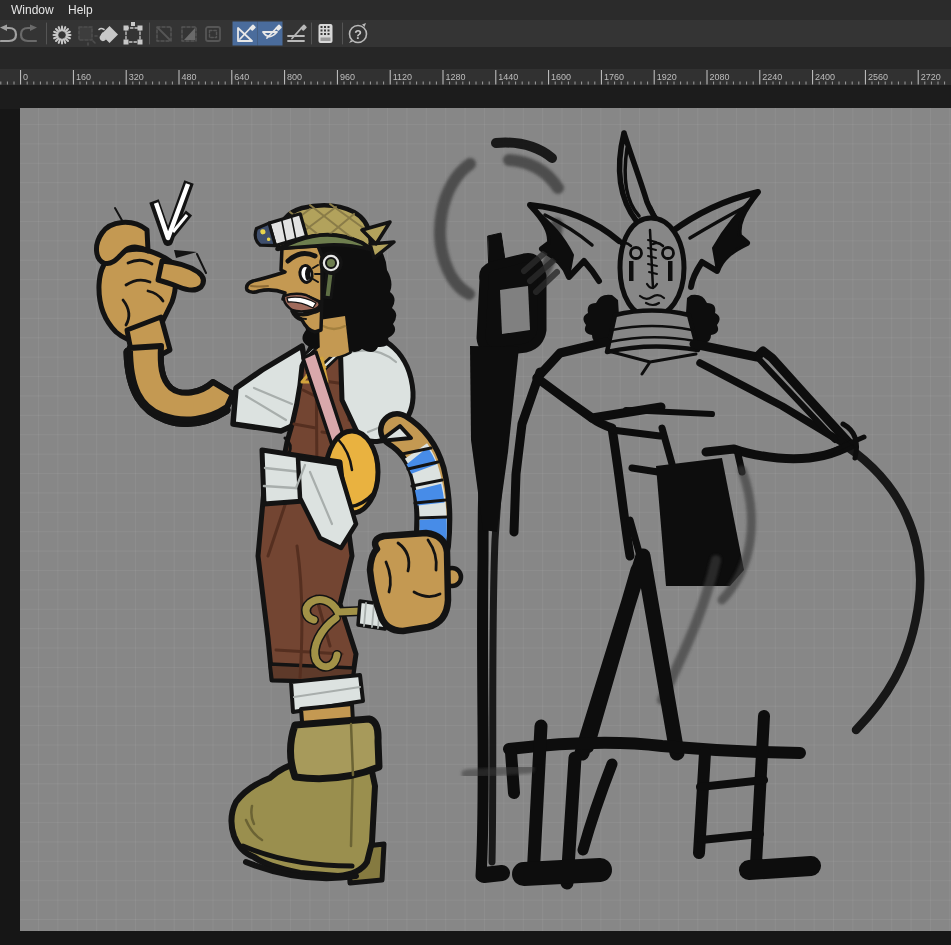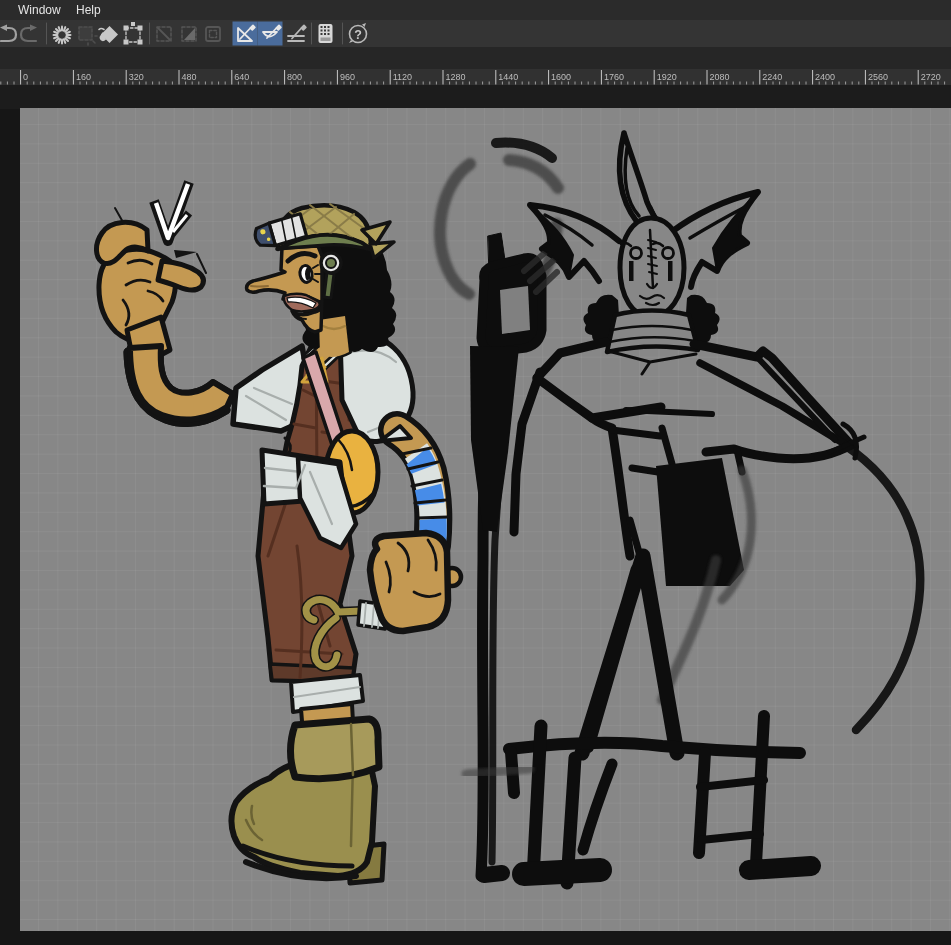--- a/index.html
+++ b/index.html
@@ -7,22 +7,22 @@
 .band1{position:absolute;left:0;top:47px;width:951px;height:22px;background:#262626;}
 .ruler{position:absolute;left:0;top:69px;width:951px;height:16px;background:#313131;}
 .band2{position:absolute;left:0;top:85px;width:951px;height:24px;background:#1c1c1c;}
 .canvas{position:absolute;left:20px;top:108px;width:931px;height:823px;background:#878787;
  background-image:linear-gradient(to right,rgba(255,255,255,0.055) 1px,transparent 1px),linear-gradient(to bottom,rgba(255,255,255,0.055) 1px,transparent 1px);
  background-size:19.4px 19.4px;background-position:18px 16px;}
 .art{position:absolute;left:0;top:0;}
 </style></head><body>
 
 <div class="menubar">
-  <span style="left:18px">Window</span>
-  <span style="left:76px">Help</span>
+  <span style="left:11px">Window</span>
+  <span style="left:68px">Help</span>
 </div>
 <div class="toolbar">
  <svg width="951" height="27" style="position:absolute;left:0;top:0">
   <g fill="none" stroke-linecap="round" stroke-linejoin="round">
 
    <path d="M0,7.5 L7,4.5 L7,11 Z" fill="#a2a2a2"></path>
    <path d="M4,8 L9,8 Q16,8 16,14.5 Q16,21 9,21 L1,21" stroke="#a2a2a2" stroke-width="2.2" fill="none"></path>
 
    <path d="M37,7.5 L30,4.5 L30,11 Z" fill="#6a6a6a"></path>
    <path d="M33,8 L28,8 Q21,8 21,14.5 Q21,21 28,21 L36,21" stroke="#6a6a6a" stroke-width="2.2" fill="none"></path>

